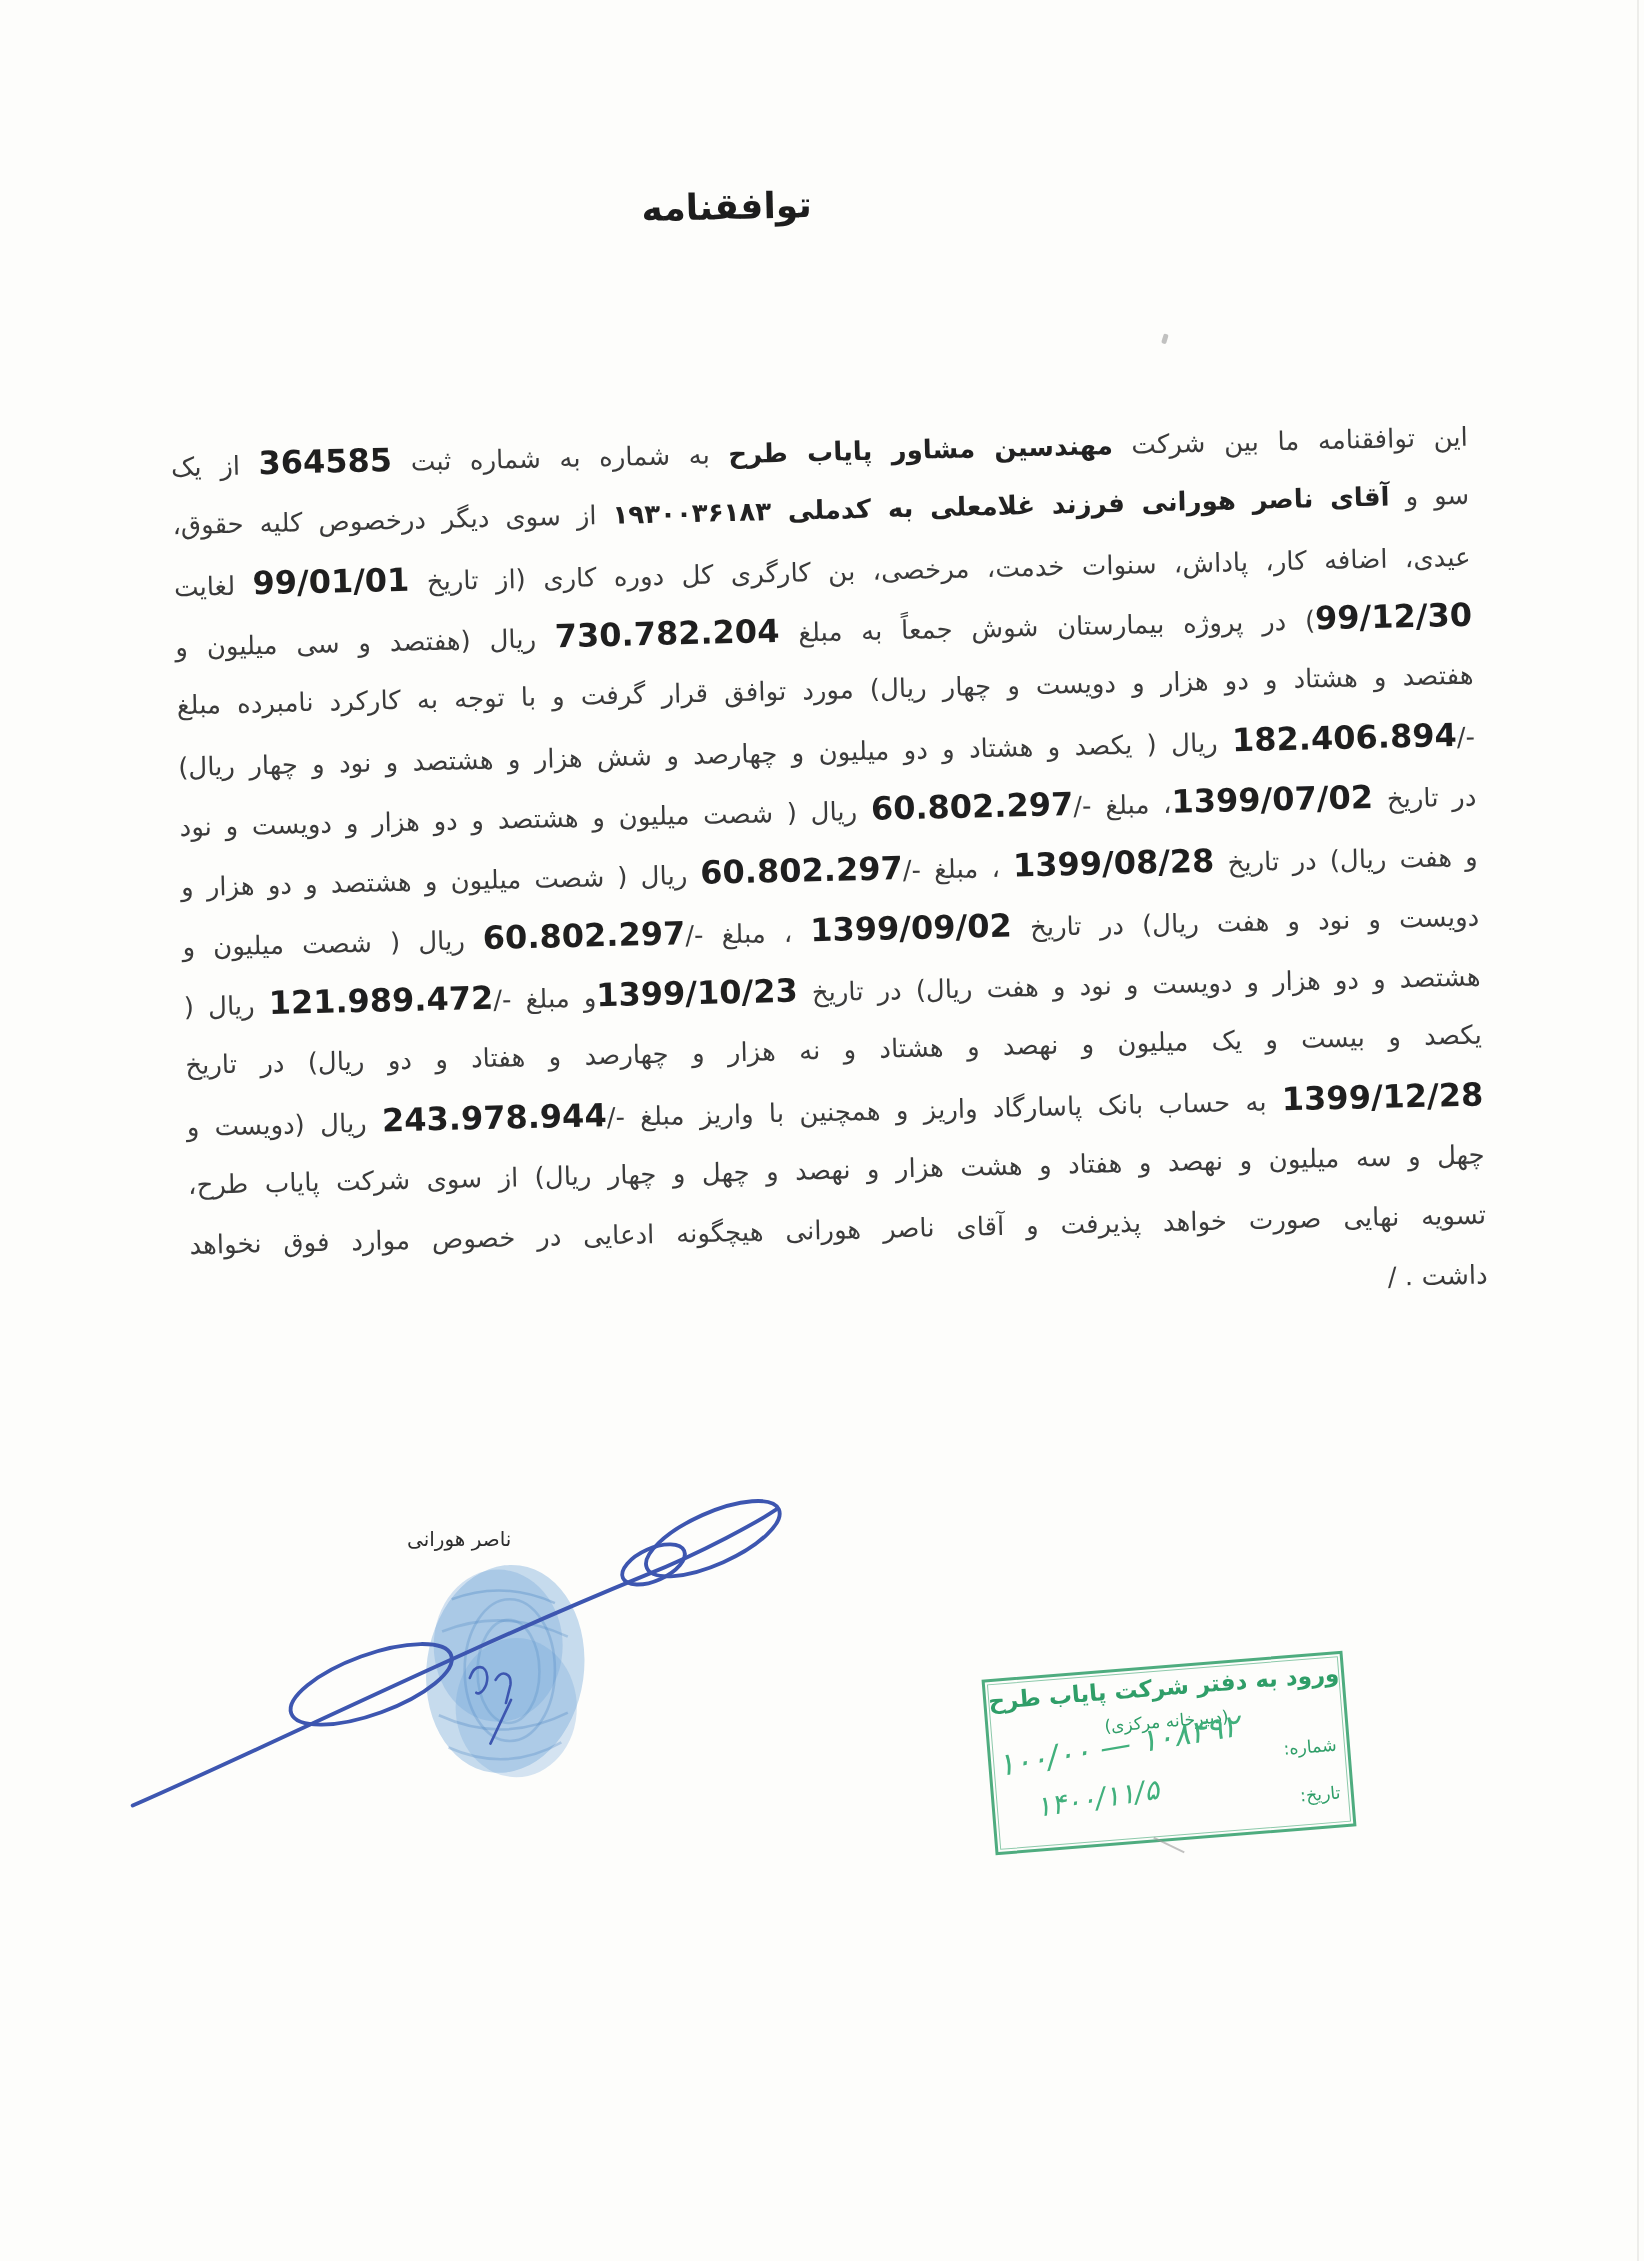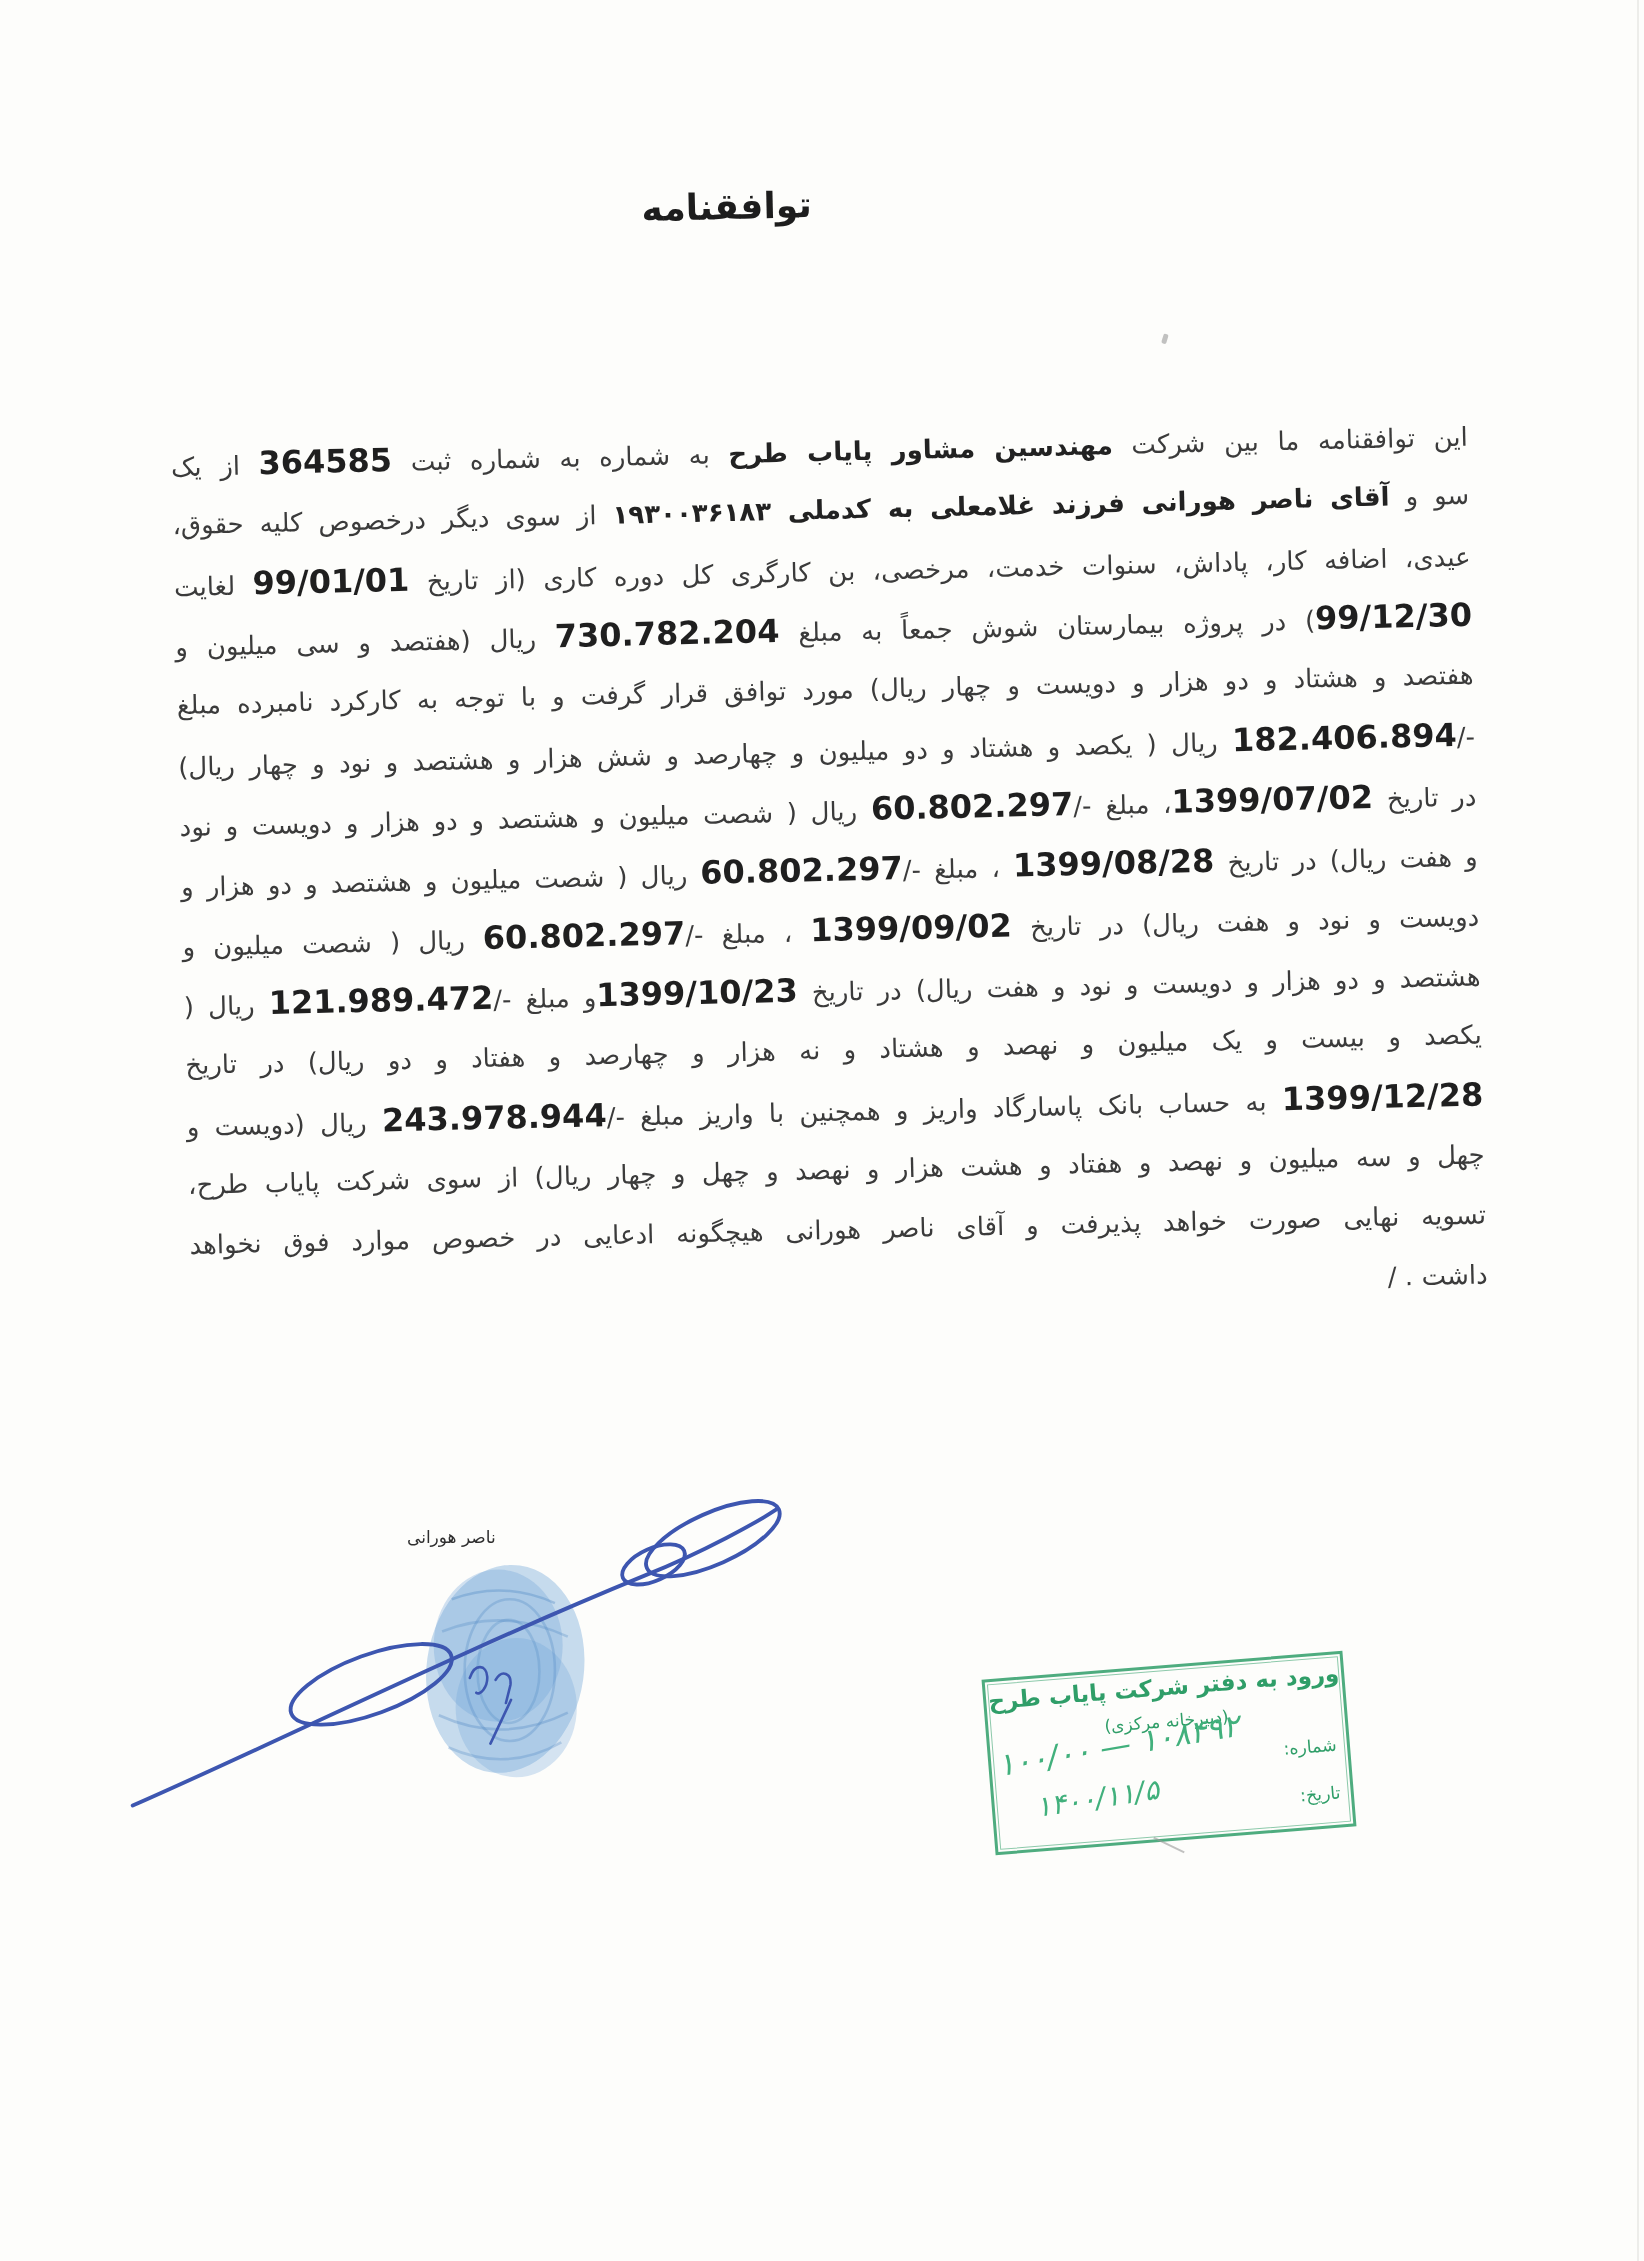--- a/index.html
+++ b/index.html
@@ -10,21 +10,21 @@
   .doc-title{position:absolute;top:182px;left:613px;width:245px;text-align:center;
              font-size:36px;font-weight:bold;color:#1d1d1d;direction:rtl;}
   .body-block{position:absolute;top:418px;right:173px;width:1297px;direction:rtl;color:#3b3b3b;}
   .line{font-size:26px;line-height:60px;height:60px;text-align:justify;text-align-last:justify;
         white-space:nowrap;overflow:visible;}
   .line.short{text-align:right;text-align-last:auto;}
   .line .b{font-weight:700;color:#222;}
   .line .n{font-weight:700;font-size:32px;color:#1f1f1f;}
   .scan-dot{position:absolute;left:1168px;top:340px;width:4.5px;height:10.3px;background:#8f8f8f;
             opacity:.55;border-radius:1.9px;transform:rotate(18deg);}
-  .signatory{position:absolute;left:407px;top:1527px;font-size:17px;color:#2e2e2e;direction:rtl;white-space:nowrap;}
+  .signatory{position:absolute;left:407px;top:1527px;font-size:20px;color:#2e2e2e;direction:rtl;white-space:nowrap;}
   .ink{position:absolute;left:97px;top:1451px;}
   .stamp{position:absolute;left:988px;top:1665px;width:356px;height:170px;
          border:3.2px solid rgba(47,158,104,.85);transform:rotate(-4.6deg);color:#2f9e68;direction:rtl;}
   .stamp::before{content:"";position:absolute;inset:1.9px;border:1.3px solid rgba(47,158,104,.55);pointer-events:none;}
   .stamp-title{position:absolute;top:6.4px;left:0;right:0;text-align:center;font-weight:bold;
                font-size:23px;white-space:nowrap;}
   .stamp-sub{position:absolute;top:43px;left:0;right:0;text-align:center;font-size:17px;}
   .stamp-label{position:absolute;font-size:17.4px;}
   .stamp-label.num{right:10.3px;top:80px;}
   .stamp-label.date{right:10.3px;top:128px;}

